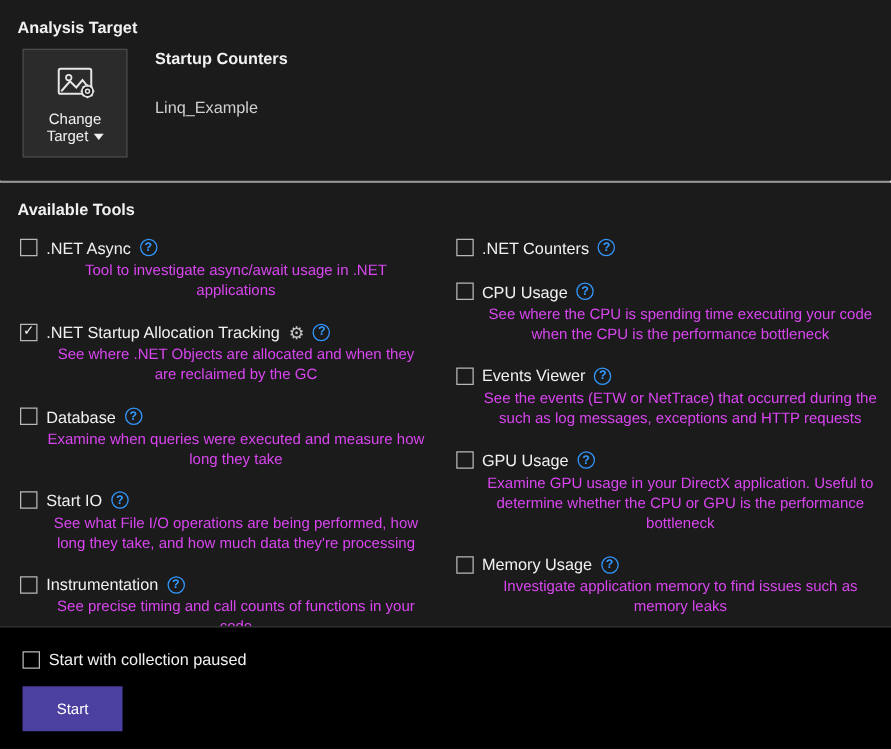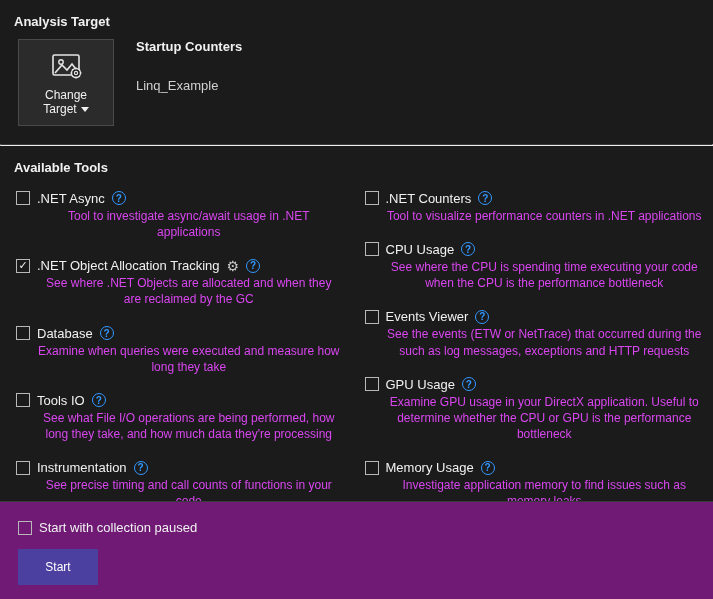--- a/index.html
+++ b/index.html
@@ -15,21 +15,21 @@
   .section-title {
     font-weight: 600;
     padding: 14px 0 10px 14px;
   }
   .analysis-row {
     display: flex;
     align-items: flex-start;
     padding: 0 0 18px 18px;
   }
   .change-target {
-    width: 96px;
+    width: 84px;
     border: 1px solid #4a4a4c;
     background: #2b2b2c;
     display: flex;
     flex-direction: column;
     align-items: center;
     padding: 10px 4px 8px 4px;
   }
   .ct-icon { width:32px; height:32px; margin-bottom:6px; }
   .ct-label { font-size:12px; text-align:center; line-height:1.2; }
   .ct-label .row2 { display:flex; align-items:center; justify-content:center; gap:4px; }
@@ -84,21 +84,21 @@
     padding-left:21px;
     line-height:1.35;
   }
   .tools-col.right .tool-desc { padding-right:0; }
   .tools-col.left .tool-desc { padding-right:14px; }
   .bottom-bar {
     position:absolute;
     left:0; right:0; bottom:0;
     padding: 18px 0 14px 18px;
     border-top:1px solid #3a3a3c;
-    background:#701a75;
+    background:#000000;
   }
   .bottom-check {
     display:flex; align-items:center; gap:7px;
     padding-bottom:14px;
   }
   .start-btn {
     width:80px; height:36px;
     background:#4b3f9f;
     color:#fff;
     display:flex;align-items:center;justify-content:center;
@@ -156,59 +156,58 @@
         <div class="tool-head">
           <span class="cb"></span>
           <span class="tool-name">.NET Async</span>
           <span class="info-icon">?</span>
         </div>
         <div class="tool-desc">Tool to investigate async/await usage in .NET applications</div>
       </div>
       <div class="tool">
         <div class="tool-head">
           <span class="cb checked"></span>
-          <span class="tool-name">.NET Object Allocation Tracking</span>
+          <span class="tool-name">.NET Startup Allocation Tracking</span>
           <span class="gear-icon">⚙</span>
           <span class="info-icon">?</span>
         </div>
         <div class="tool-desc">See where .NET Objects are allocated and when they are reclaimed by the GC</div>
       </div>
       <div class="tool">
         <div class="tool-head">
           <span class="cb"></span>
           <span class="tool-name">Database</span>
           <span class="info-icon">?</span>
         </div>
         <div class="tool-desc">Examine when queries were executed and measure how long they take</div>
       </div>
       <div class="tool">
         <div class="tool-head">
           <span class="cb"></span>
-          <span class="tool-name">Tools IO</span>
+          <span class="tool-name">Start IO</span>
           <span class="info-icon">?</span>
         </div>
         <div class="tool-desc">See what File I/O operations are being performed, how long they take, and how much data they're processing</div>
       </div>
       <div class="tool">
         <div class="tool-head">
           <span class="cb"></span>
           <span class="tool-name">Instrumentation</span>
           <span class="info-icon">?</span>
         </div>
         <div class="tool-desc">See precise timing and call counts of functions in your code</div>
       </div>
     </div>
   <div class="tools-col right" id="tools-right">
       <div class="tool">
         <div class="tool-head">
           <span class="cb"></span>
           <span class="tool-name">.NET Counters</span>
           <span class="info-icon">?</span>
         </div>
-        <div class="tool-desc">Tool to visualize performance counters in .NET applications</div>
       </div>
       <div class="tool">
         <div class="tool-head">
           <span class="cb"></span>
           <span class="tool-name">CPU Usage</span>
           <span class="info-icon">?</span>
         </div>
         <div class="tool-desc">See where the CPU is spending time executing your code when the CPU is the performance bottleneck</div>
       </div>
       <div class="tool">

